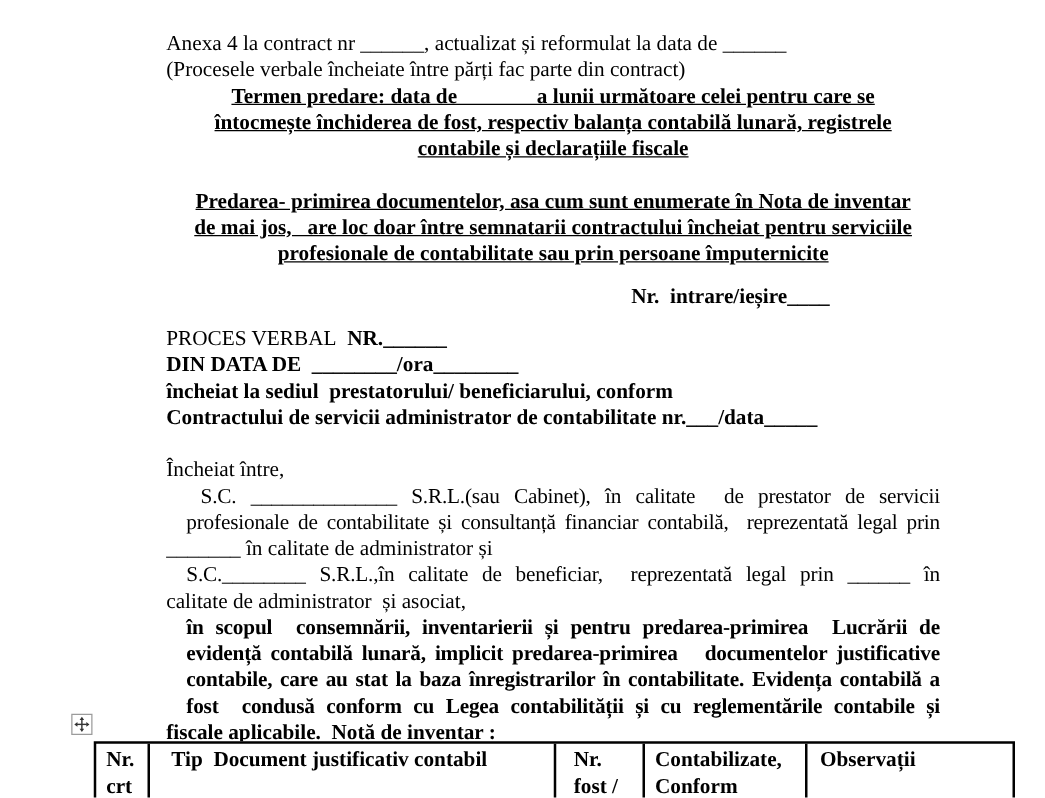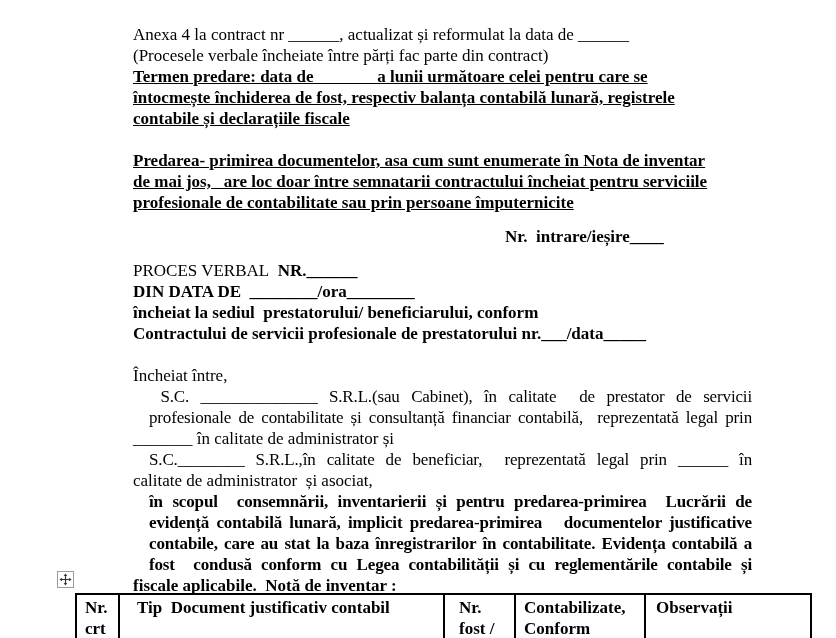--- a/index.html
+++ b/index.html
@@ -19,21 +19,21 @@
     font-size: 17px; line-height: 21px;
   }
   .ln { height: 21px; white-space: nowrap; }
   .j {
     height: 21px; white-space: normal;
     text-align: justify; text-align-last: justify; text-justify: inter-word;
     letter-spacing: -0.15px;
     margin-left: 16px;
   }
   .b { font-weight: bold; }
-  .u { text-decoration: underline; }
+  .u { text-decoration: underline; text-align: center; }
   .blank { height: 21px; }
   .blank-sm { height: 13px; }
   .nr-io { margin-left: 372px; }
 
   .inv-table {
     position: absolute; left: 75px; top: 593px;
     width: 737px; height: 60px;
     display: flex;
     border: 2px solid #000;
     box-sizing: border-box;
@@ -79,21 +79,21 @@
 
     <div class="blank-sm"></div>
 
     <div class="ln b nr-io">Nr.&nbsp; intrare/ieșire____</div>
 
     <div class="blank-sm"></div>
 
     <div class="ln"><span>PROCES VERBAL</span><span class="b">&nbsp; NR.______</span></div>
     <div class="ln b">DIN DATA DE &nbsp;________/ora________</div>
     <div class="ln b">încheiat la sediul&nbsp; prestatorului/ beneficiarului, conform</div>
-    <div class="ln b">Contractului de servicii profesionale de prestatorului nr.___/data_____</div>
+    <div class="ln b">Contractului de servicii administrator de contabilitate nr.___/data_____</div>
 
     <div class="blank"></div>
 
     <div class="ln">Încheiat între,</div>
 
     <div class="j">&nbsp;S.C. ______________ S.R.L.(sau Cabinet), în calitate &nbsp;de prestator de servicii</div>
     <div class="j">profesionale de contabilitate și consultanță financiar contabilă, &nbsp;reprezentată legal prin</div>
     <div class="ln">_______ în calitate de administrator și</div>
 
     <div class="j"><span>S.C.________ S.R.L.,în calitate de beneficiar</span><span class="u">,</span><span> &nbsp;reprezentată legal prin ______ în</span></div>

